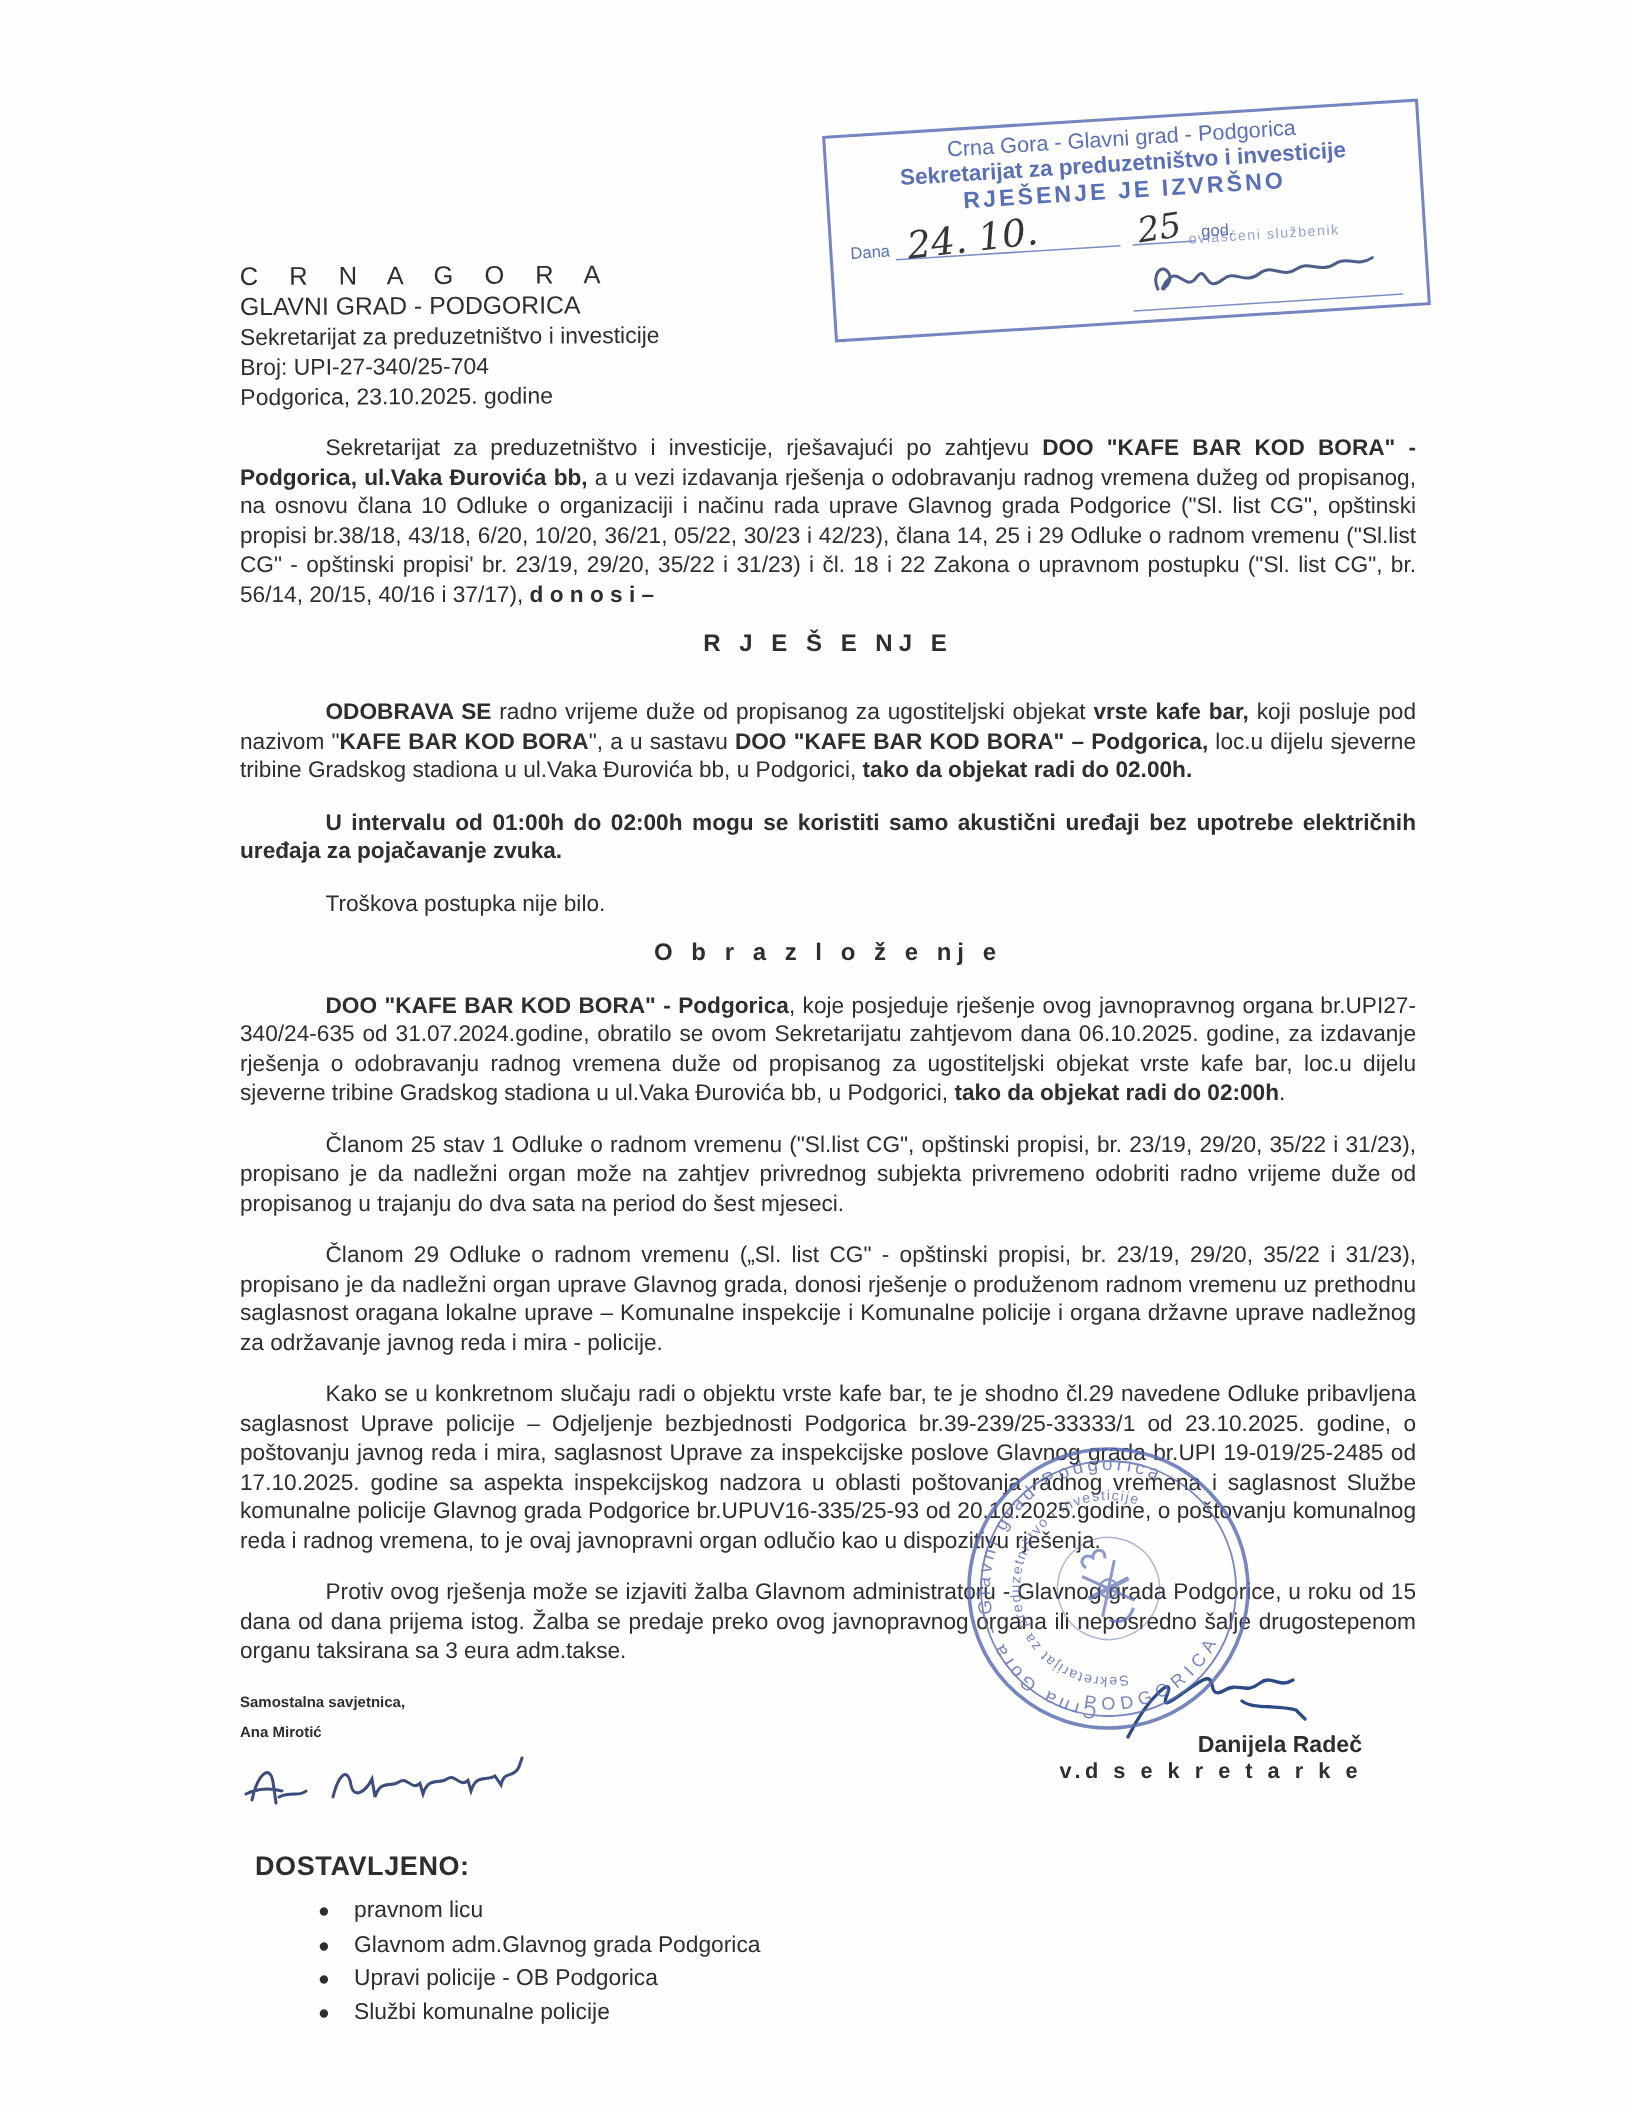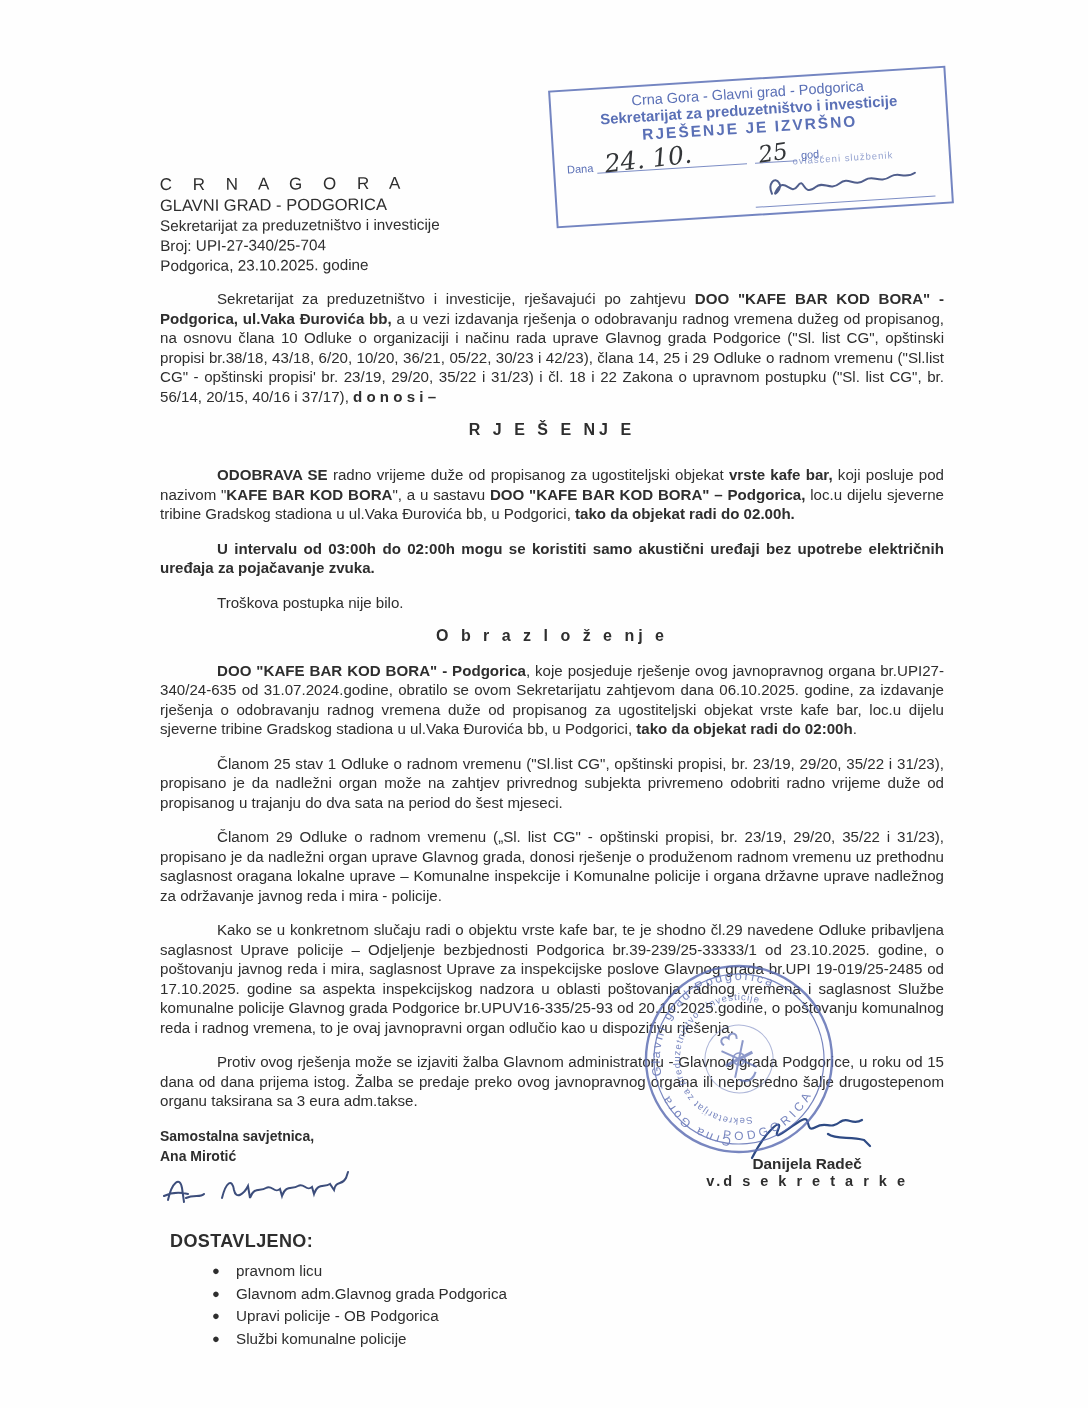--- a/index.html
+++ b/index.html
@@ -19,23 +19,23 @@
   .para { font-size:15.1px; line-height:19.5px; text-align:justify; text-indent:57px; }
   .para .b { font-weight:bold; }
   .heading-center {
     text-align:center; font-weight:bold; font-size:16px; letter-spacing:4px;
     margin:13px 0 26px 0;
   }
   .heading-obr { margin:7px 0 10px 0; }
 
   
   .sig-row { display:flex; justify-content:space-between; margin-top:14px; }
-  .sig-left { font-weight:bold; font-size:14px; line-height:20px; }
+  .sig-left { font-weight:bold; font-size:10px; line-height:20px; }
   .sig-script { margin-top:2px; }
-  .sig-right { text-align:center; margin-right:36px; position:relative; }
+  .sig-right { text-align:right; margin-right:36px; position:relative; }
   .sig-right .script { display:block; margin:-14px auto -10px auto; }
   .sig-name  { font-weight:bold; font-size:15.4px; line-height:19px; }
   .sig-title { font-weight:bold; font-size:14.5px; letter-spacing:3px; }
 
   
   .delivery { margin-top:16px; }
   .delivery-heading { font-weight:bold; font-size:18px; margin-left:10px; letter-spacing:0.4px; }
   .delivery ul { list-style:none; margin:8px 0 0 0; padding:0; }
   .delivery li { display:flex; font-size:15.2px; line-height:22.5px; }
   .delivery .bullet { width:24px; margin-left:52px; font-size:13px; }
@@ -100,21 +100,21 @@
       <div class="hdr-small">Sekretarijat za preduzetništvo i investicije</div>
       <div class="hdr-small">Broj: UPI-27-340/25-704</div>
       <div class="hdr-small">Podgorica, 23.10.2025. godine</div>
     </div>
 
     <p class="para"><span>Sekretarijat za preduzetništvo i investicije, rješavajući po zahtjevu </span><span class="b">DOO "KAFE BAR KOD BORA" - Podgorica, ul.Vaka Đurovića bb,</span><span> a u vezi izdavanja rješenja o odobravanju radnog vremena dužeg od propisanog, na osnovu  člana 10 Odluke o organizaciji i načinu rada uprave Glavnog grada  Podgorice ("Sl. list CG", opštinski propisi br.38/18, 43/18, 6/20, 10/20, 36/21, 05/22, 30/23 i 42/23), člana 14, 25 i 29 Odluke o radnom vremenu ("Sl.list CG" - opštinski propisi' br. 23/19, 29/20, 35/22 i 31/23) i čl. 18 i 22 Zakona o upravnom  postupku ("Sl. list CG", br. 56/14, 20/15, 40/16 i 37/17), </span><span class="b">d o n o s i –</span></p>
 
     <div class="heading-center">R J E Š E NJ E</div>
     <div>
       <p class="para"><span class="b">ODOBRAVA SE</span><span> radno vrijeme duže od propisanog za ugostiteljski objekat </span><span class="b">vrste kafe bar,</span><span> koji posluje pod nazivom "</span><span class="b">KAFE BAR KOD BORA</span><span>", a u sastavu </span><span class="b">DOO "KAFE BAR KOD BORA" – Podgorica,</span><span> loc.u dijelu sjeverne tribine Gradskog stadiona u ul.Vaka Đurovića bb, u Podgorici, </span><span class="b">tako da objekat radi do 02.00h.</span></p>
-      <p class="para"><span class="b">U intervalu od 03:00h do 02:00h mogu se koristiti samo akustični uređaji bez upotrebe električnih uređaja za pojačavanje zvuka.</span></p>
+      <p class="para"><span class="b">U intervalu od 01:00h do 02:00h mogu se koristiti samo akustični uređaji bez upotrebe električnih uređaja za pojačavanje zvuka.</span></p>
       <p class="para"><span>Troškova postupka nije bilo.</span></p>
     </div>
 
     <div class="heading-center heading-obr">O b r a z l o ž e nj e</div>
     <div>
       <p class="para"><span class="b">DOO "KAFE BAR KOD BORA" - Podgorica</span><span>, koje posjeduje rješenje ovog javnopravnog organa br.UPI27-340/24-635 od 31.07.2024.godine, obratilo se ovom Sekretarijatu zahtjevom dana 06.10.2025. godine, za izdavanje rješenja o odobravanju radnog vremena duže od propisanog za ugostiteljski objekat vrste kafe bar, loc.u dijelu sjeverne tribine Gradskog stadiona u ul.Vaka Đurovića bb, u Podgorici, </span><span class="b">tako da objekat radi do 02:00h</span><span>.</span></p>
       <p class="para"><span>Članom 25 stav 1 Odluke o radnom vremenu ("Sl.list CG", opštinski propisi, br. 23/19, 29/20, 35/22 i 31/23), propisano je da nadležni organ može na zahtjev privrednog subjekta privremeno odobriti radno vrijeme duže od propisanog u trajanju do dva sata na period do šest mjeseci.</span></p>
       <p class="para"><span>Članom 29 Odluke o radnom vremenu („Sl. list CG" - opštinski propisi, br. 23/19, 29/20, 35/22 i 31/23), propisano je da nadležni organ uprave Glavnog grada, donosi rješenje o produženom radnom vremenu uz prethodnu saglasnost oragana lokalne uprave – Komunalne inspekcije i Komunalne policije i organa državne uprave nadležnog za održavanje javnog reda i mira - policije.</span></p>
       <p class="para"><span>Kako se u konkretnom slučaju radi o objektu vrste kafe bar, te je shodno čl.29 navedene Odluke pribavljena saglasnost Uprave policije – Odjeljenje bezbjednosti Podgorica br.39-239/25-33333/1 od 23.10.2025. godine, o poštovanju javnog reda i mira, saglasnost Uprave za inspekcijske poslove Glavnog grada br.UPI 19-019/25-2485 od 17.10.2025. godine sa aspekta inspekcijskog nadzora u oblasti poštovanja radnog vremena i saglasnost Službe komunalne policije Glavnog grada Podgorice br.UPUV16-335/25-93 od 20.10.2025.godine, o poštovanju komunalnog reda i radnog vremena, to je ovaj javnopravni organ odlučio kao u dispozitivu rješenja.</span></p>
       <p class="para"><span>Protiv ovog rješenja može se izjaviti žalba Glavnom administratoru - Glavnog grada Podgorice, u roku od 15 dana od dana prijema istog. Žalba se predaje preko ovog  javnopravnog organa ili neposredno šalje drugostepenom organu taksirana sa 3 eura adm.takse.</span></p>

